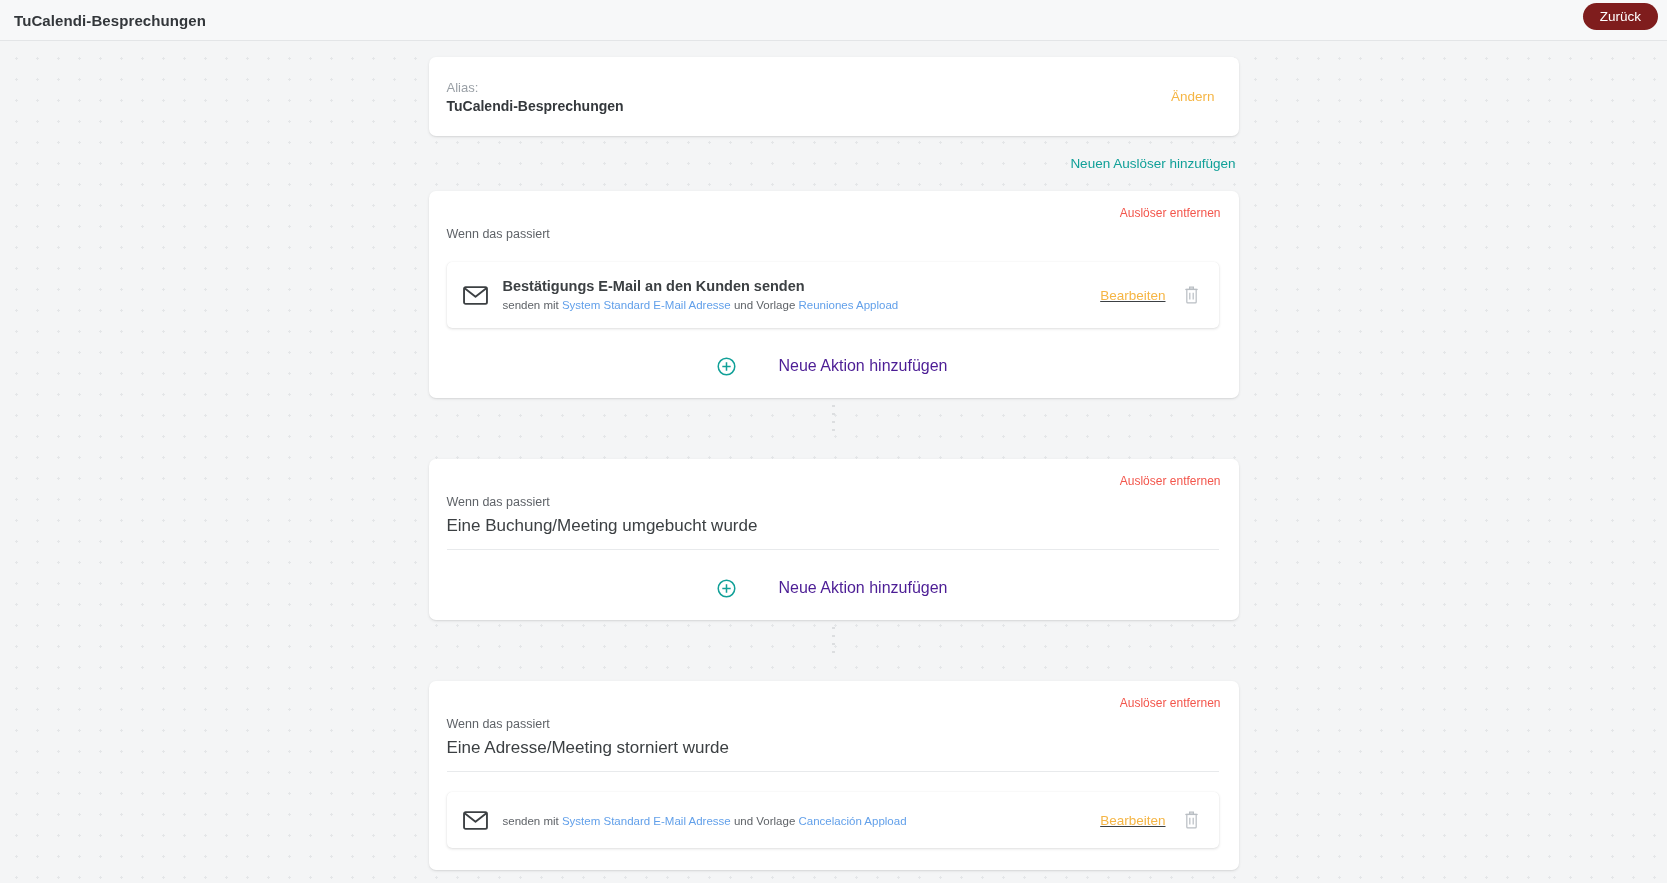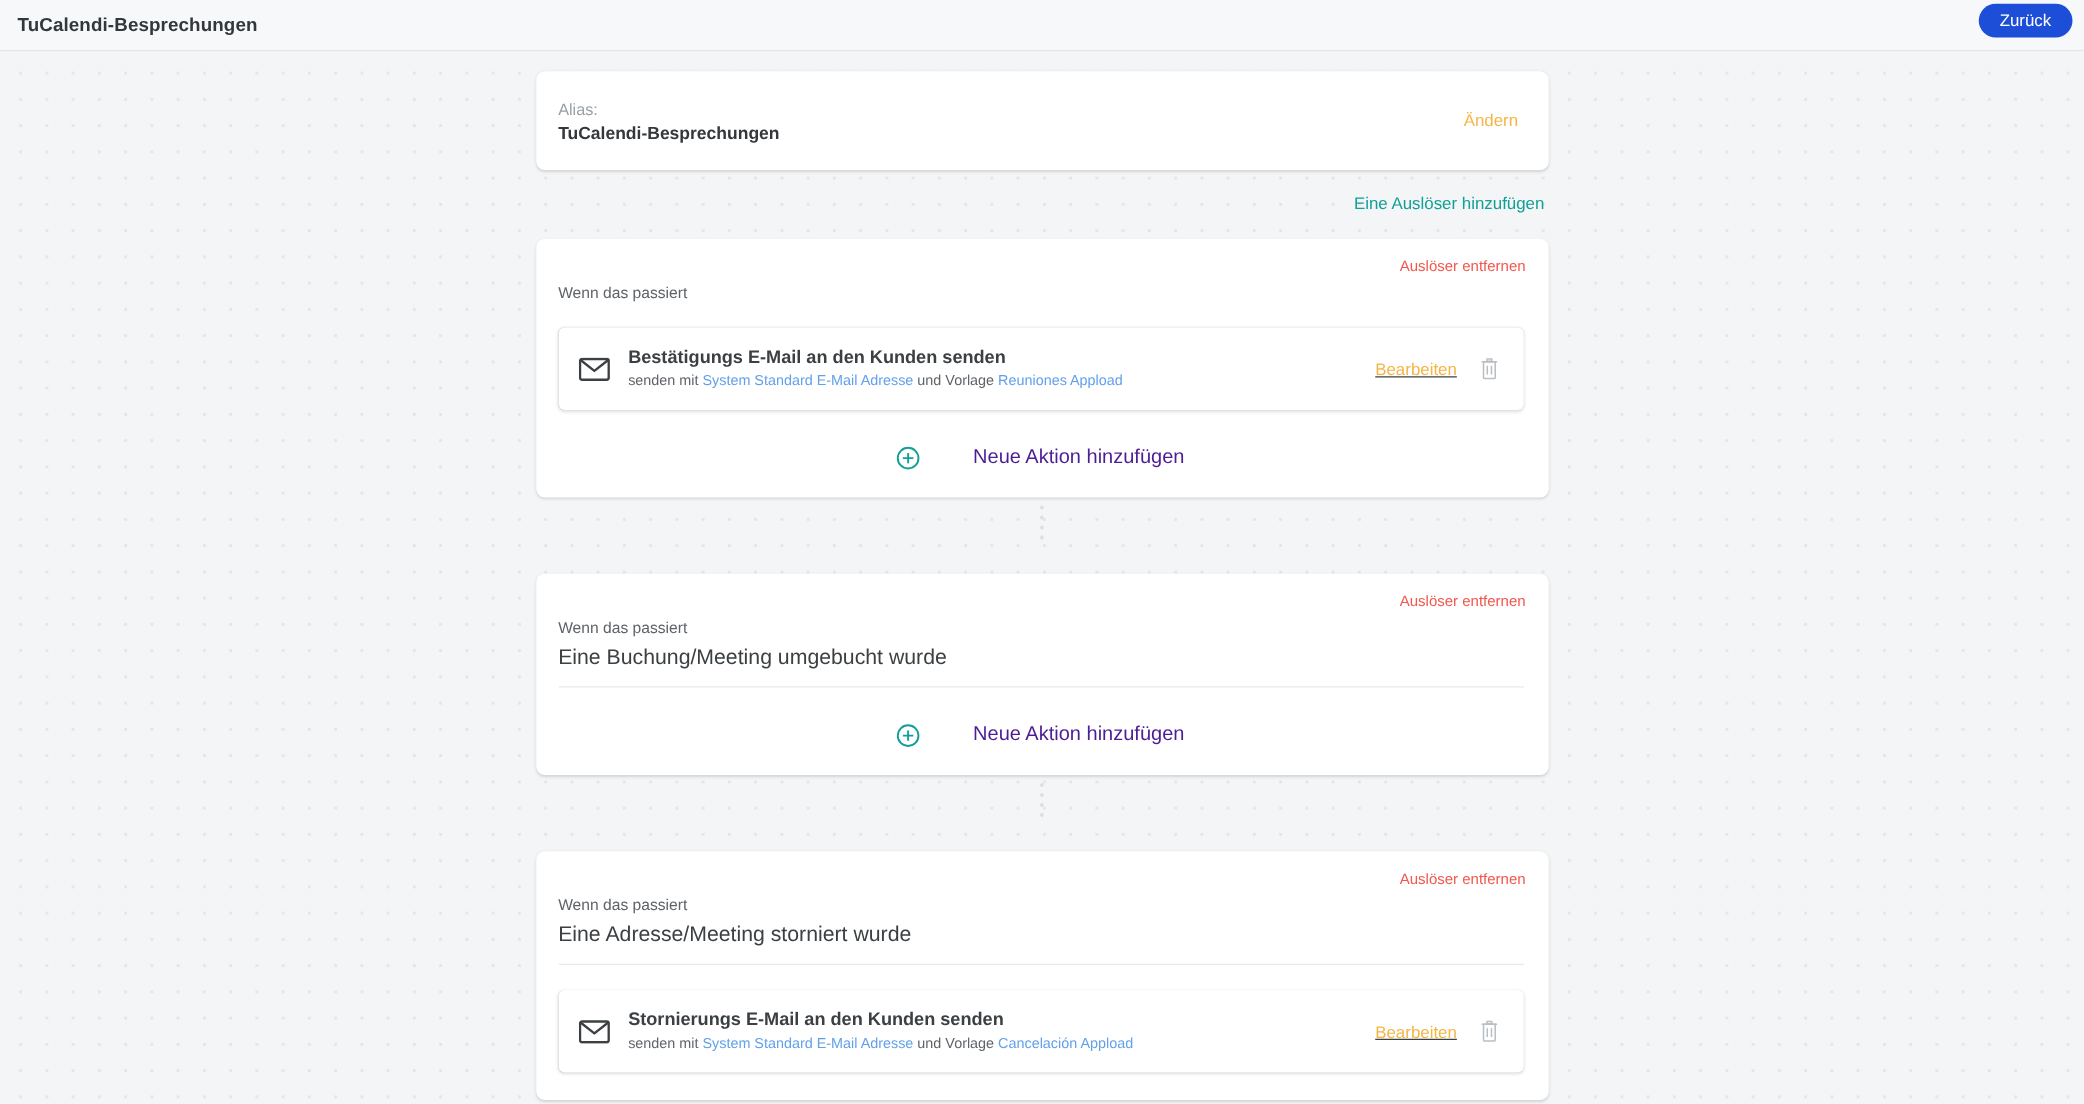--- a/index.html
+++ b/index.html
@@ -33,21 +33,21 @@
   .topbar-title {
     font-size: 15px;
     font-weight: bold;
     color: #33373b;
     letter-spacing: .1px;
   }
   .btn-back {
     position: absolute;
     right: 9px;
     top: 3px;
-    background: #1d4ed8;
+    background: #7f1d1d;
     color: #ffffff;
     border: none;
     border-radius: 18px;
     height: 27px;
     padding: 0 17px;
     font-family: "Liberation Sans", sans-serif;
     font-size: 13.5px;
     cursor: pointer;
     line-height: 27px;
   }
@@ -243,21 +243,21 @@
 <div class="page">
   <div class="content">
 
     <div class="card alias-card">
       <div class="alias-label">Alias:</div>
       <div class="alias-value">TuCalendi-Besprechungen</div>
       <span class="link-amber alias-change">Ändern</span>
     </div>
 
     <div class="add-trigger-row">
-      <span class="link-teal">Eine Auslöser hinzufügen</span>
+      <span class="link-teal">Neuen Auslöser hinzufügen</span>
     </div>
 
     <div id="triggers-host">
         <div class="card trigger-card">
           <span class="link-red trigger-remove">Auslöser entfernen</span>
           <div class="trigger-when">Wenn das passiert</div>
           <div class="action-row">
             <span class="mail-icon"><svg viewBox="0 0 24 18" fill="none" stroke="currentColor" stroke-width="1.8" stroke-linejoin="round" width="100%" height="100%">
                 <rect x="1" y="1" width="22" height="16" rx="1.5"></rect>
                 <path d="M1.6 2 12 10.2 22.4 2"></path>
@@ -305,21 +305,20 @@
         <div class="card trigger-card">
           <span class="link-red trigger-remove">Auslöser entfernen</span>
           <div class="trigger-when">Wenn das passiert</div>
           <div class="trigger-title">Eine Adresse/Meeting storniert wurde</div>
           <div class="action-row">
             <span class="mail-icon"><svg viewBox="0 0 24 18" fill="none" stroke="currentColor" stroke-width="1.8" stroke-linejoin="round" width="100%" height="100%">
                 <rect x="1" y="1" width="22" height="16" rx="1.5"></rect>
                 <path d="M1.6 2 12 10.2 22.4 2"></path>
               </svg></span>
             <div class="action-texts">
-              <div class="action-title">Stornierungs E-Mail an den Kunden senden</div>
               <div class="action-sub"><span>senden mit </span><span class="link-blue">System Standard E-Mail Adresse</span><span> und Vorlage </span><span class="link-blue">Cancelación Appload</span></div>
             </div>
             <div class="action-actions">
               <span class="link-amber action-edit">Bearbeiten</span>
               <span class="trash-icon"><svg viewBox="0 0 16 19" fill="none" stroke="currentColor" stroke-width="1.3" width="100%" height="100%">
                   <path d="M6 1.2h4v2H6z"></path>
                   <path d="M1.4 3.6h13.2"></path>
                   <path d="M3 3.6h10v13.3a1 1 0 0 1-1 1H4a1 1 0 0 1-1-1z"></path>
                   <path d="M6.2 7v7.3M9.8 7v7.3"></path>
                 </svg></span>

